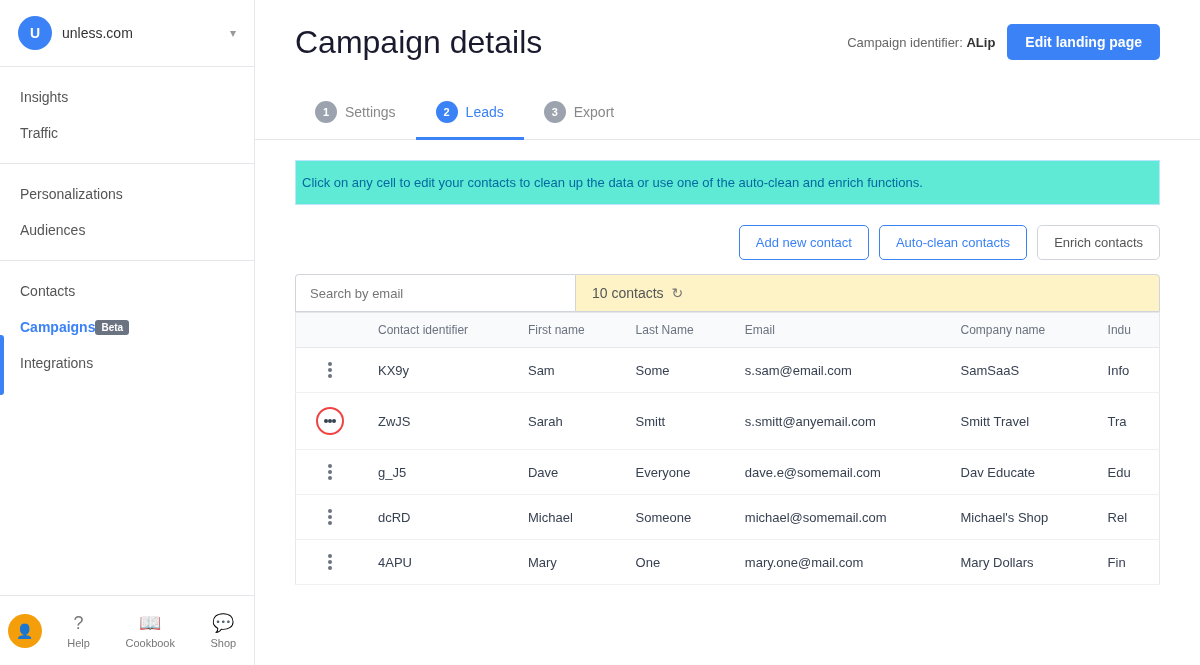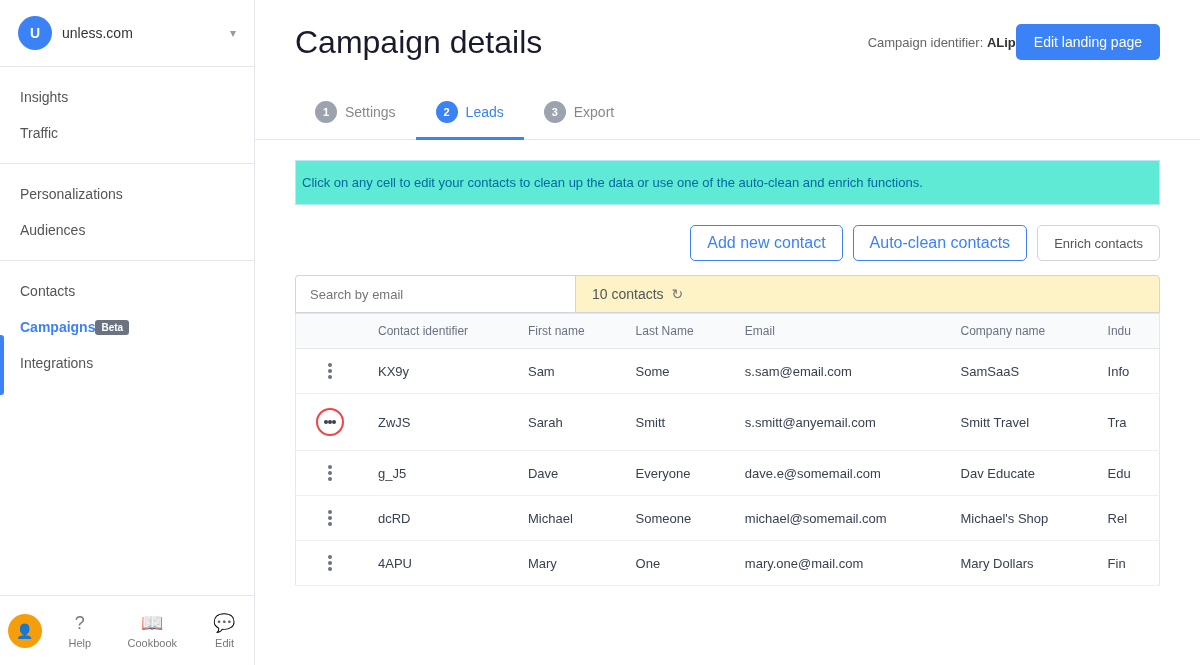--- a/index.html
+++ b/index.html
@@ -126,50 +126,50 @@
 
     .page-title {
       font-size: 32px;
       font-weight: 300;
       color: #1a1a2e;
     }
 
     .header-right {
       display: flex;
       align-items: center;
-      gap: 0;
+      gap: 12px;
     }
 
     .campaign-id {
       font-size: 13px;
       color: #666;
     }
     .campaign-id strong {
       font-weight: 600;
       color: #333;
     }
 
     .btn-primary {
       background: #3b82f6;
       color: white;
       border: none;
       padding: 10px 18px;
       border-radius: 5px;
       font-size: 14px;
       cursor: pointer;
-      font-weight: 400;
+      font-weight: 700;
     }
 
     .btn-outline {
       background: white;
       color: #3b82f6;
       border: 1px solid #3b82f6;
       padding: 8px 16px;
       border-radius: 5px;
-      font-size: 16px;
+      font-size: 13px;
       cursor: pointer;
     }
 
     .btn-outline-gray {
       background: white;
       color: #555;
       border: 1px solid #d1d5db;
       padding: 9px 16px;
       border-radius: 5px;
       font-size: 13px;
@@ -383,21 +383,21 @@
       <div class="sidebar-footer-item">
         <span class="footer-icon">?</span>
         <span>Help</span>
       </div>
       <div class="sidebar-footer-item">
         <span class="footer-icon">📖</span>
         <span>Cookbook</span>
       </div>
       <div class="sidebar-footer-item">
         <span class="footer-icon">💬</span>
-        <span>Edit</span>
+        <span>Shop</span>
       </div>
     </div>
   </div>
 
   <div class="sidebar-left-accent"></div>
 </div>
 
 <div class="main">
   <div class="main-header">
     <h1 class="page-title">Campaign details</h1>

